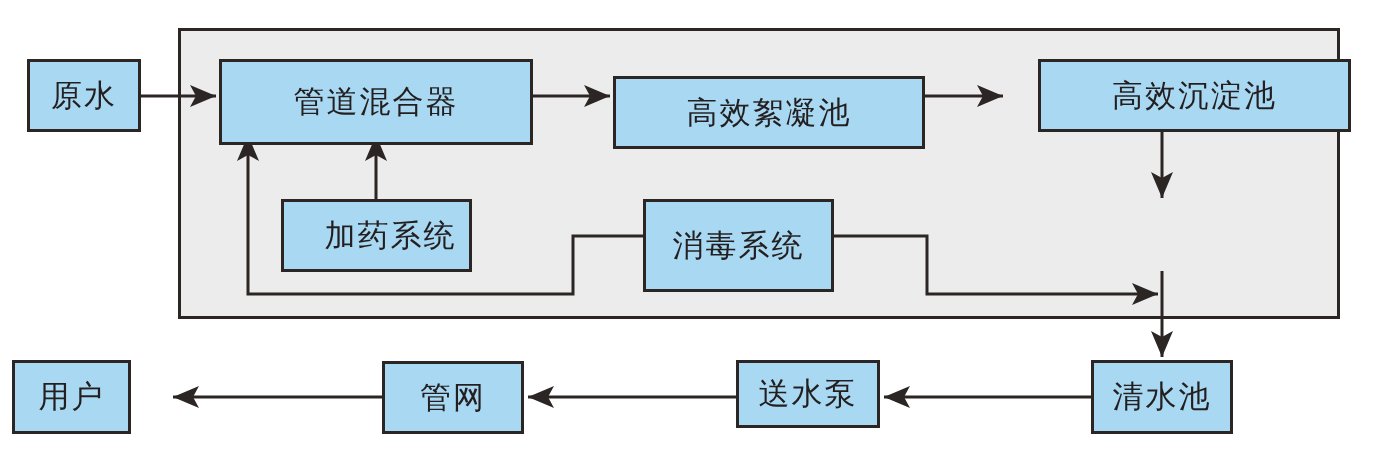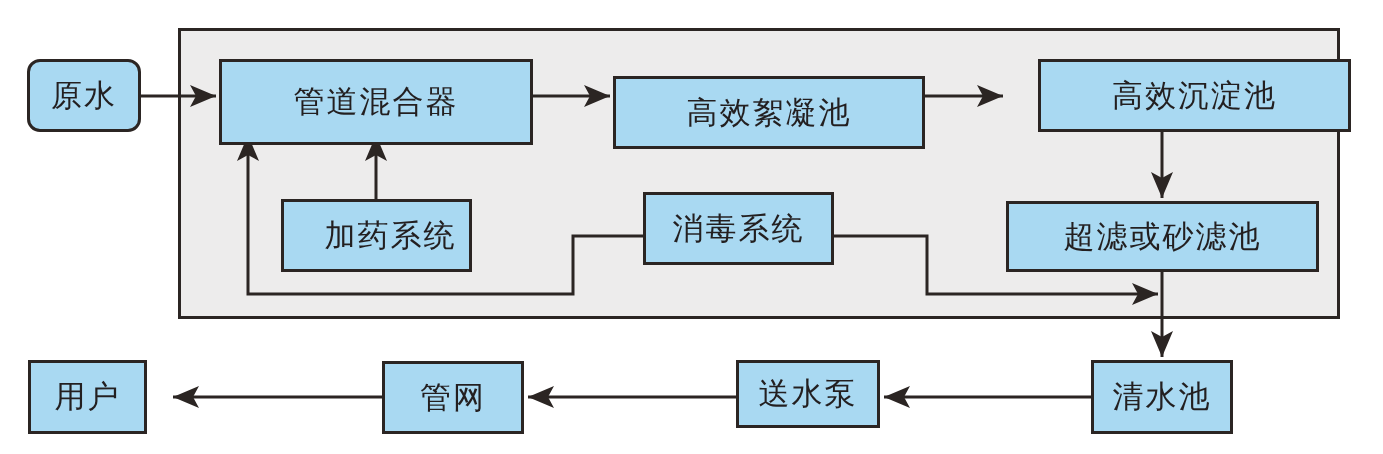--- a/index.html
+++ b/index.html
@@ -61,35 +61,34 @@
       <path d="M376,199 L376,135" marker-end="url(#arrow)"></path>
       <path d="M643,236 L573,236 L573,294 L248,294 L248,135" marker-end="url(#arrow)"></path>
       <path d="M834,236 L927,236 L927,294 L1158,294" marker-end="url(#arrow)"></path>
       <path d="M1162,271 L1162,357" marker-end="url(#arrow)"></path>
       <path d="M1091,397 L884,397" marker-end="url(#arrow)"></path>
       <path d="M736,397 L528,397" marker-end="url(#arrow)"></path>
       <path d="M382,397 L173,397" marker-end="url(#arrow)"></path>
     </g>
   </svg>
 
-  <div class="node" style="left:27px; top:59px; width:114px; height:73px;border-radius:13px;">原水</div>
+  <div class="node" style="left:27px; top:59px; width:114px; height:73px;">原水</div>
 
   <div class="node" style="left:219px; top:59px; width:314px; height:86px;">管道混合器</div>
 
   <div class="node" style="left:613px; top:59px; width:312px; height:73px;margin-top:17px;">高效絮凝池</div>
 
   <div class="node" style="left:1006px; top:59px; width:313px; height:73px;margin-left:32px;">高效沉淀池</div>
 
   <div class="node" style="left:281px; top:199px; width:191px; height:73px;padding-left:28px;">加药系统</div>
 
-  <div class="node" style="left:643px; top:192px; width:191px; height:73px;">消毒系统</div>
+  <div class="node" style="left:643px; top:199px; width:191px; height:93px;">消毒系统</div>
 
-  <div class="node" style="left:1006px; top:201px; width:313px; height:71px;">超滤或砂滤池</div>
 
   <div class="node" style="left:1091px; top:360px; width:142px; height:74px;">清水池</div>
 
   <div class="node" style="left:736px; top:360px; width:144px; height:68px;">送水泵</div>
 
   <div class="node" style="left:382px; top:361px; width:142px; height:73px;">管网</div>
 
-  <div class="node" style="left:28px; top:360px; width:119px; height:74px;">用户</div>
+  <div class="node" style="left:12px; top:360px; width:119px; height:74px;">用户</div>
 
 </div>
 
 </body></html>

